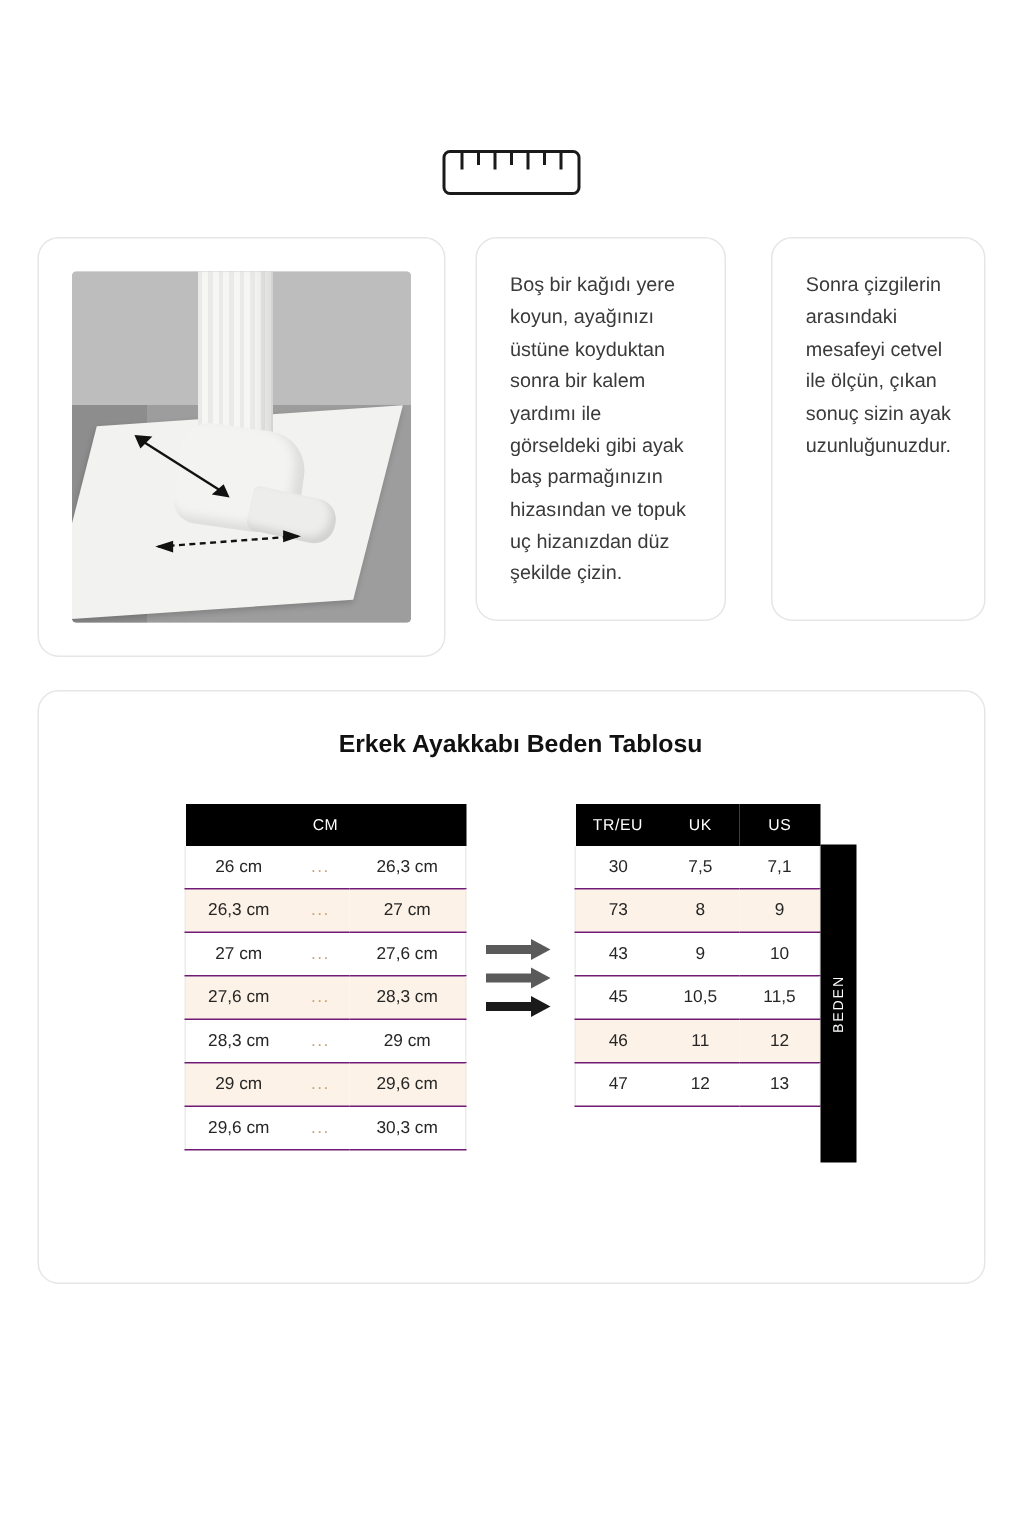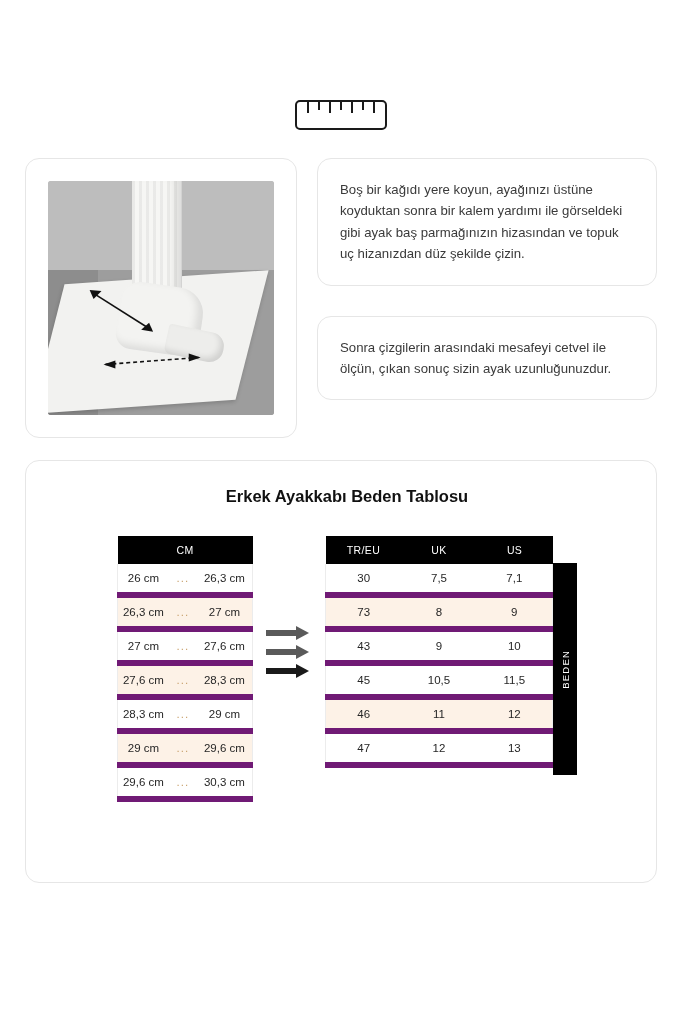--- a/index.html
+++ b/index.html
@@ -136,21 +136,20 @@
     background: #ededeb;
     border-radius: 4px 14px 14px 6px;
     transform: rotate(12deg);
     box-shadow: inset -4px -3px 6px rgba(0,0,0,0.12);
   }
   .photo svg.arrows { position:absolute; left:0; top:0; width:100%; height:100%; }
 
   .text-col {
     flex: 1 1 auto;
     display: flex;
-    flex-direction: column;
     gap: 30px;
   }
   .text-card {
     padding: 20px 22px;
   }
   .text-card p {
     margin: 0;
     font-size: 13.2px;
     line-height: 1.62;
     color: #3a3a3a;
@@ -186,27 +185,27 @@
     color: #fff;
     font-size: 10.5px;
     font-weight: normal;
     letter-spacing: 0.4px;
     padding: 8px 0;
     text-align: center;
   }
   table td {
     text-align: center;
     padding: 8px 0;
-    border-bottom: 6px solid #701a75;
+    border-bottom: 1px solid #701a75;
     background: #fff;
   }
   tr.alt td { background: #fdf2e7; }
 
   
-  .cm-table { width: 136px; }
+  .cm-table { width: 188px; }
   .cm-table td.c1 { width: 62px; }
   .cm-table td.dots { width: 34px; color: #c9a26f; letter-spacing: 1px; }
   .cm-table td.c3 { width: 68px; }
   .cm-table tr td:first-child { border-left: 1px solid #ececec; }
   .cm-table tr td:last-child { border-right: 1px solid #ececec; }
 
   
   .arrow-col {
     width: 72px;
     display: flex;
@@ -233,21 +232,21 @@
     width: 0; height: 0;
     border-top: 7px solid transparent;
     border-bottom: 7px solid transparent;
     border-left: 13px solid #5a5a5a;
   }
   .arrow.dark .shaft, .arrow.dark .head { }
   .arrow.dark .shaft { background: #1a1a1a; }
   .arrow.dark .head { border-left-color: #1a1a1a; }
 
   
-  .size-table { width: 228px; }
+  .size-table { width: 164px; }
   .size-table td { width: 68px; }
   .size-table tr td:first-child { border-left: 1px solid #ececec; }
   .size-table tr td:last-child { border-right: 1px solid #ececec; }
 
   
   .beden-bar {
     width: 24px;
     background: #000;
     color: #fff;
     margin-top: 27px;

